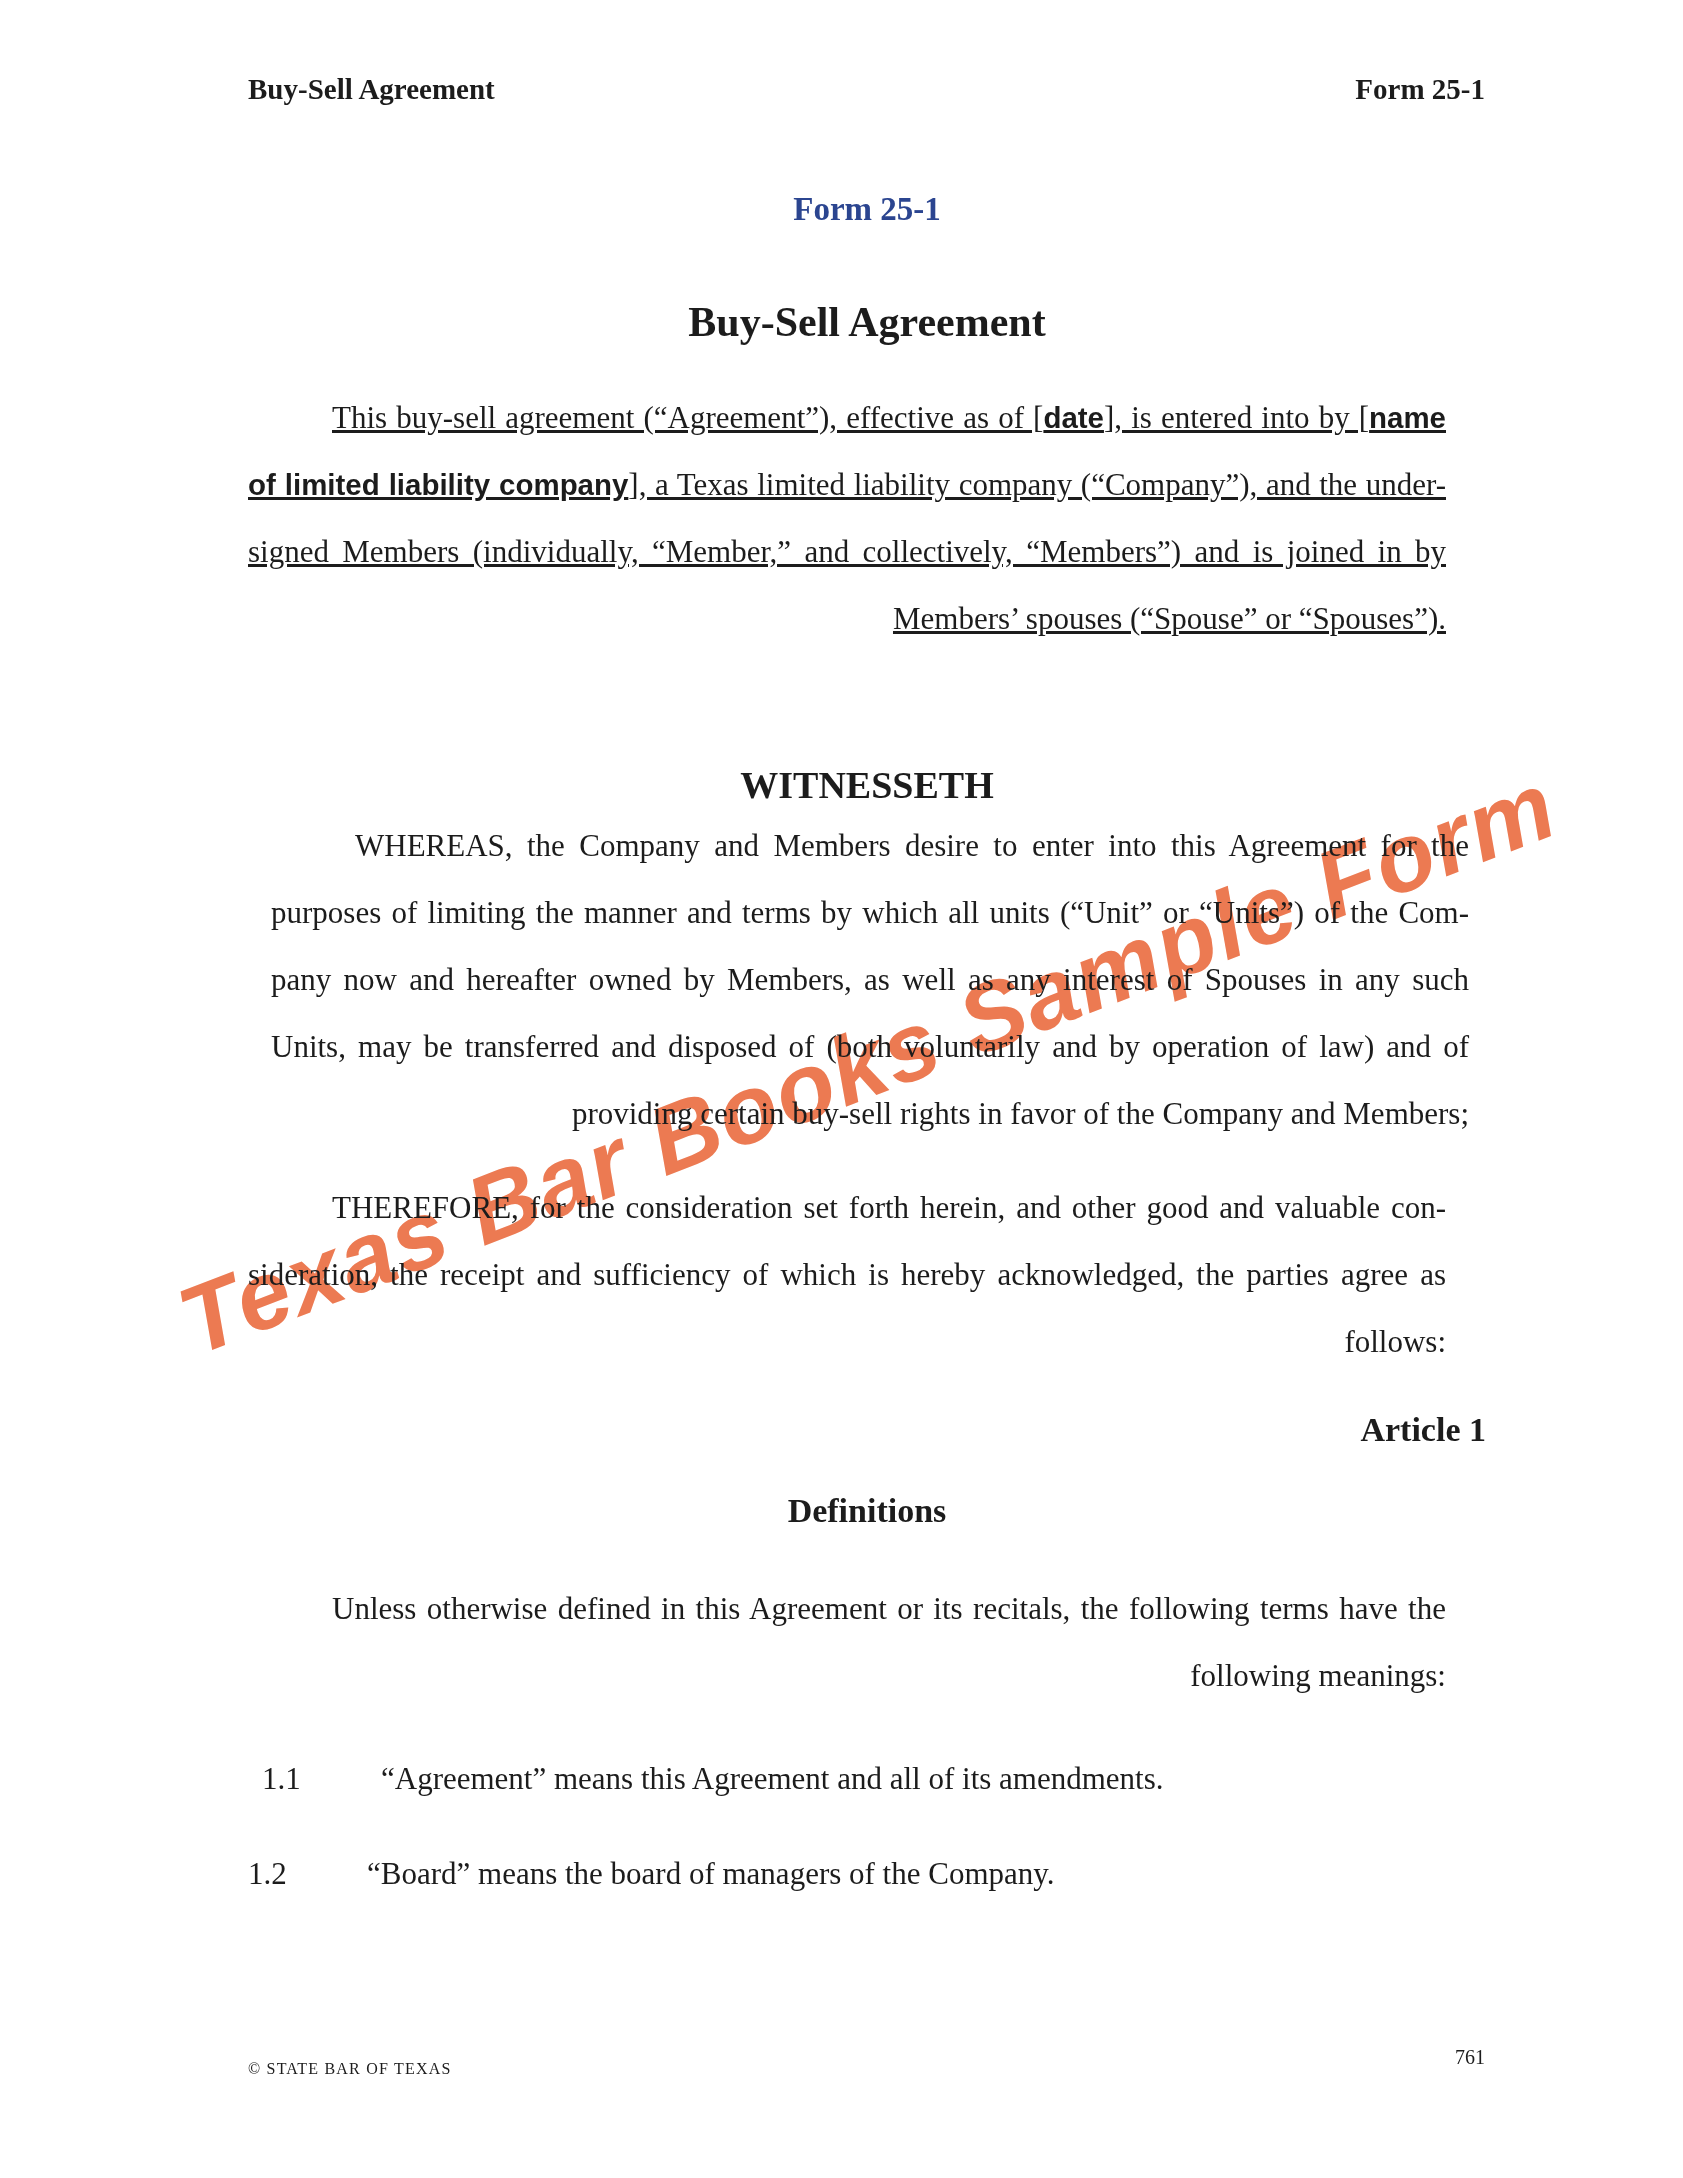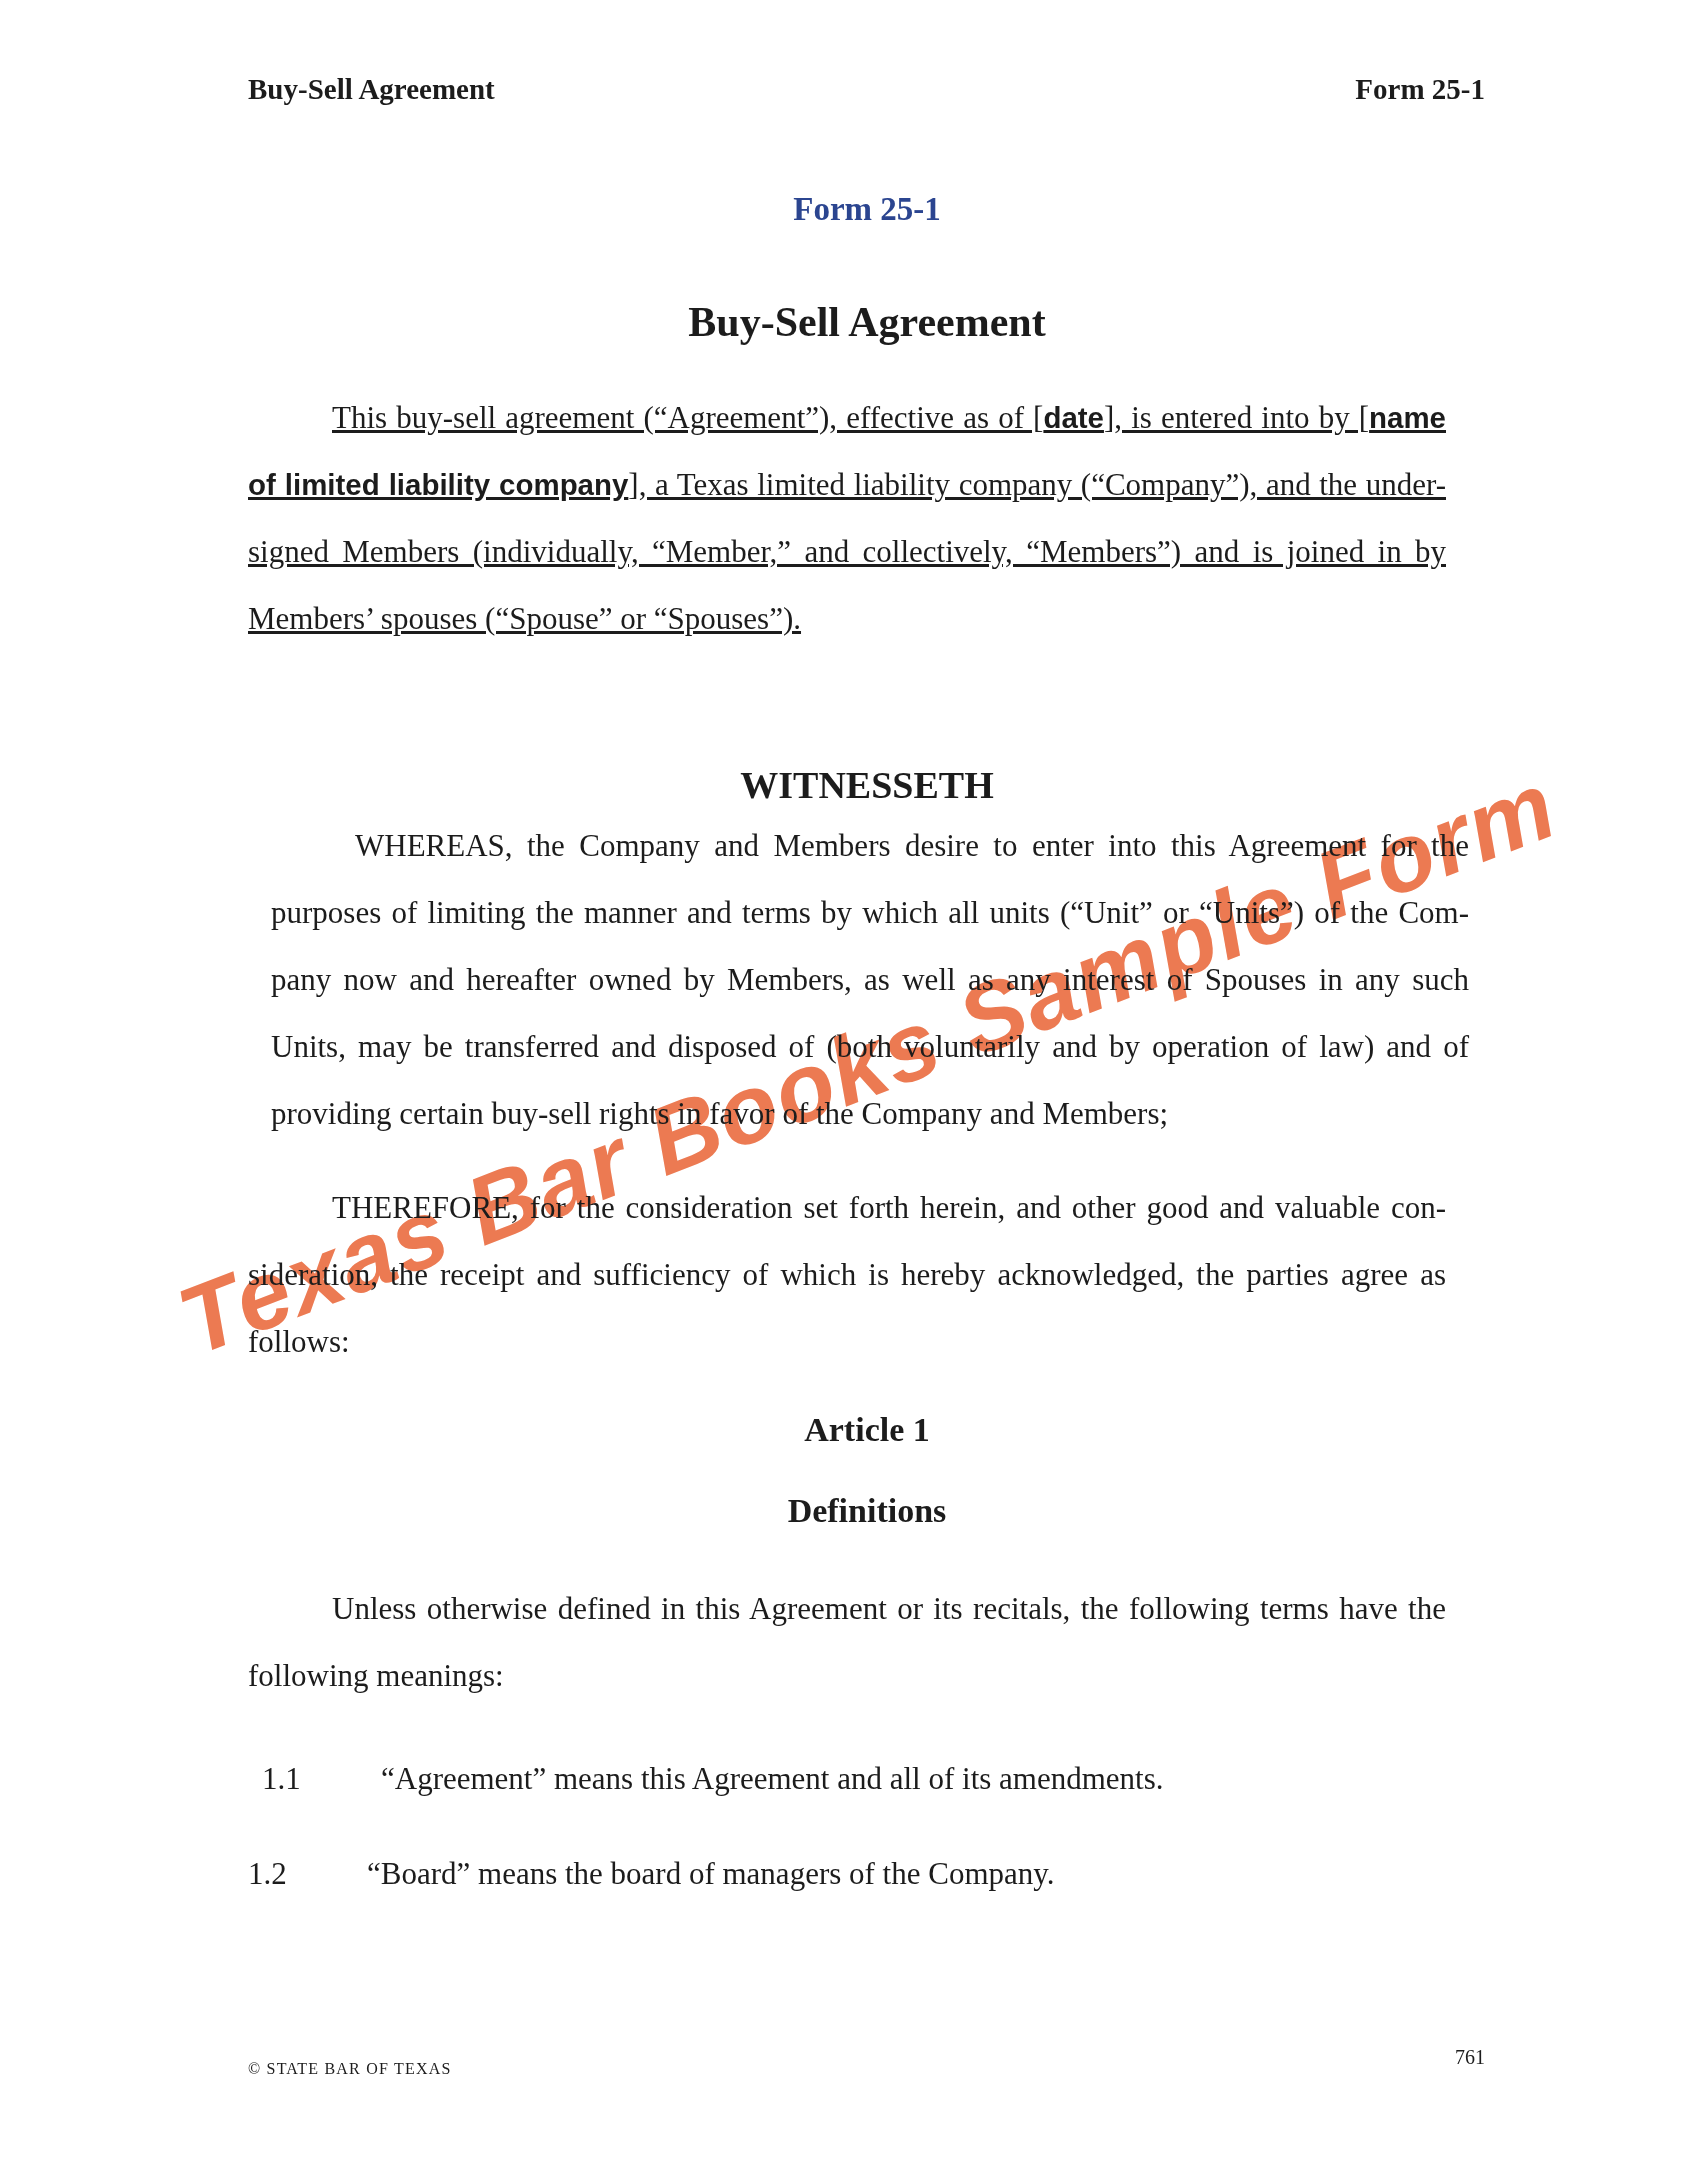--- a/index.html
+++ b/index.html
@@ -9,21 +9,21 @@
   .hdr-left{left:248px;}
   .hdr-right{right:198px;}
   #watermark{position:absolute;left:203px;top:1269px;white-space:nowrap;
              font-family:"Liberation Sans","DejaVu Sans",sans-serif;
              font-style:italic;font-weight:bold;font-size:96px;line-height:1.1;
              transform:rotate(-21deg) ;transform-origin:0 100%;
              letter-spacing:2px;z-index:0;}
   #content{position:absolute;left:0;top:0;width:1683px;height:2178px;z-index:1;}
   .blk{position:absolute;left:248px;width:1238px;}
   .hblk{text-align:center;font-weight:bold;line-height:1.2;}
-  .pline{width:1198px;font-size:31px;line-height:67px;white-space:normal;}
+  .pline{width:1198px;font-size:31px;line-height:67px;white-space:normal;text-align:right;}
   .pline.just{text-align:justify;text-align-last:justify;}
   .pline.first{box-sizing:border-box;padding-left:84px;}
   .bsans{font-family:"Liberation Sans","DejaVu Sans",sans-serif;font-weight:bold;font-size:0.95em;}
   .nitem{font-size:31px;line-height:67px;}
   .nnum{display:inline-block;width:119px;}
   .ftr-copy{position:absolute;left:248px;top:2060px;font-size:16px;letter-spacing:1.2px;}
   .ftr-num{position:absolute;right:198px;top:2046px;font-size:20px;}
 </style>
 </head>
 <body>
@@ -49,21 +49,21 @@
         <div class="pline just"><span>purposes of limiting the manner and terms by which all units (“Unit” or “Units”) of the Com-</span></div>
         <div class="pline just"><span>pany now and hereafter owned by Members, as well as any interest of Spouses in any such</span></div>
         <div class="pline just"><span>Units, may be transferred and disposed of (both voluntarily and by operation of law) and of</span></div>
         <div class="pline"><span>providing certain buy-sell rights in favor of the Company and Members;</span></div>
       </div>
       <div class="blk" style="top: 1174px;">
         <div class="pline just first"><span>THEREFORE, for the consideration set forth herein, and other good and valuable con-</span></div>
         <div class="pline just"><span>sideration, the receipt and sufficiency of which is hereby acknowledged, the parties agree as</span></div>
         <div class="pline"><span>follows:</span></div>
       </div>
-      <div class="blk hblk" style="top: 1410px; font-size: 34px;">Article 1</div>
+      <div class="blk hblk" style="top: 1410px; font-size: 34px; text-align: right;">Article 1</div>
       <div class="blk hblk" style="top: 1491px; font-size: 34px;">Definitions</div>
       <div class="blk" style="top: 1575px;">
         <div class="pline just first"><span>Unless otherwise defined in this Agreement or its recitals, the following terms have the</span></div>
         <div class="pline"><span>following meanings:</span></div>
       </div>
       <div class="blk nitem" style="top: 1745px; margin-left: 14px;"><span class="nnum">1.1</span><span>“Agreement” means this Agreement and all of its amendments.</span></div>
       <div class="blk nitem" style="top: 1840px;"><span class="nnum">1.2</span><span>“Board” means the board of managers of the Company.</span></div>
     </div>
 
   <div class="ftr-copy">© STATE BAR OF TEXAS</div>

